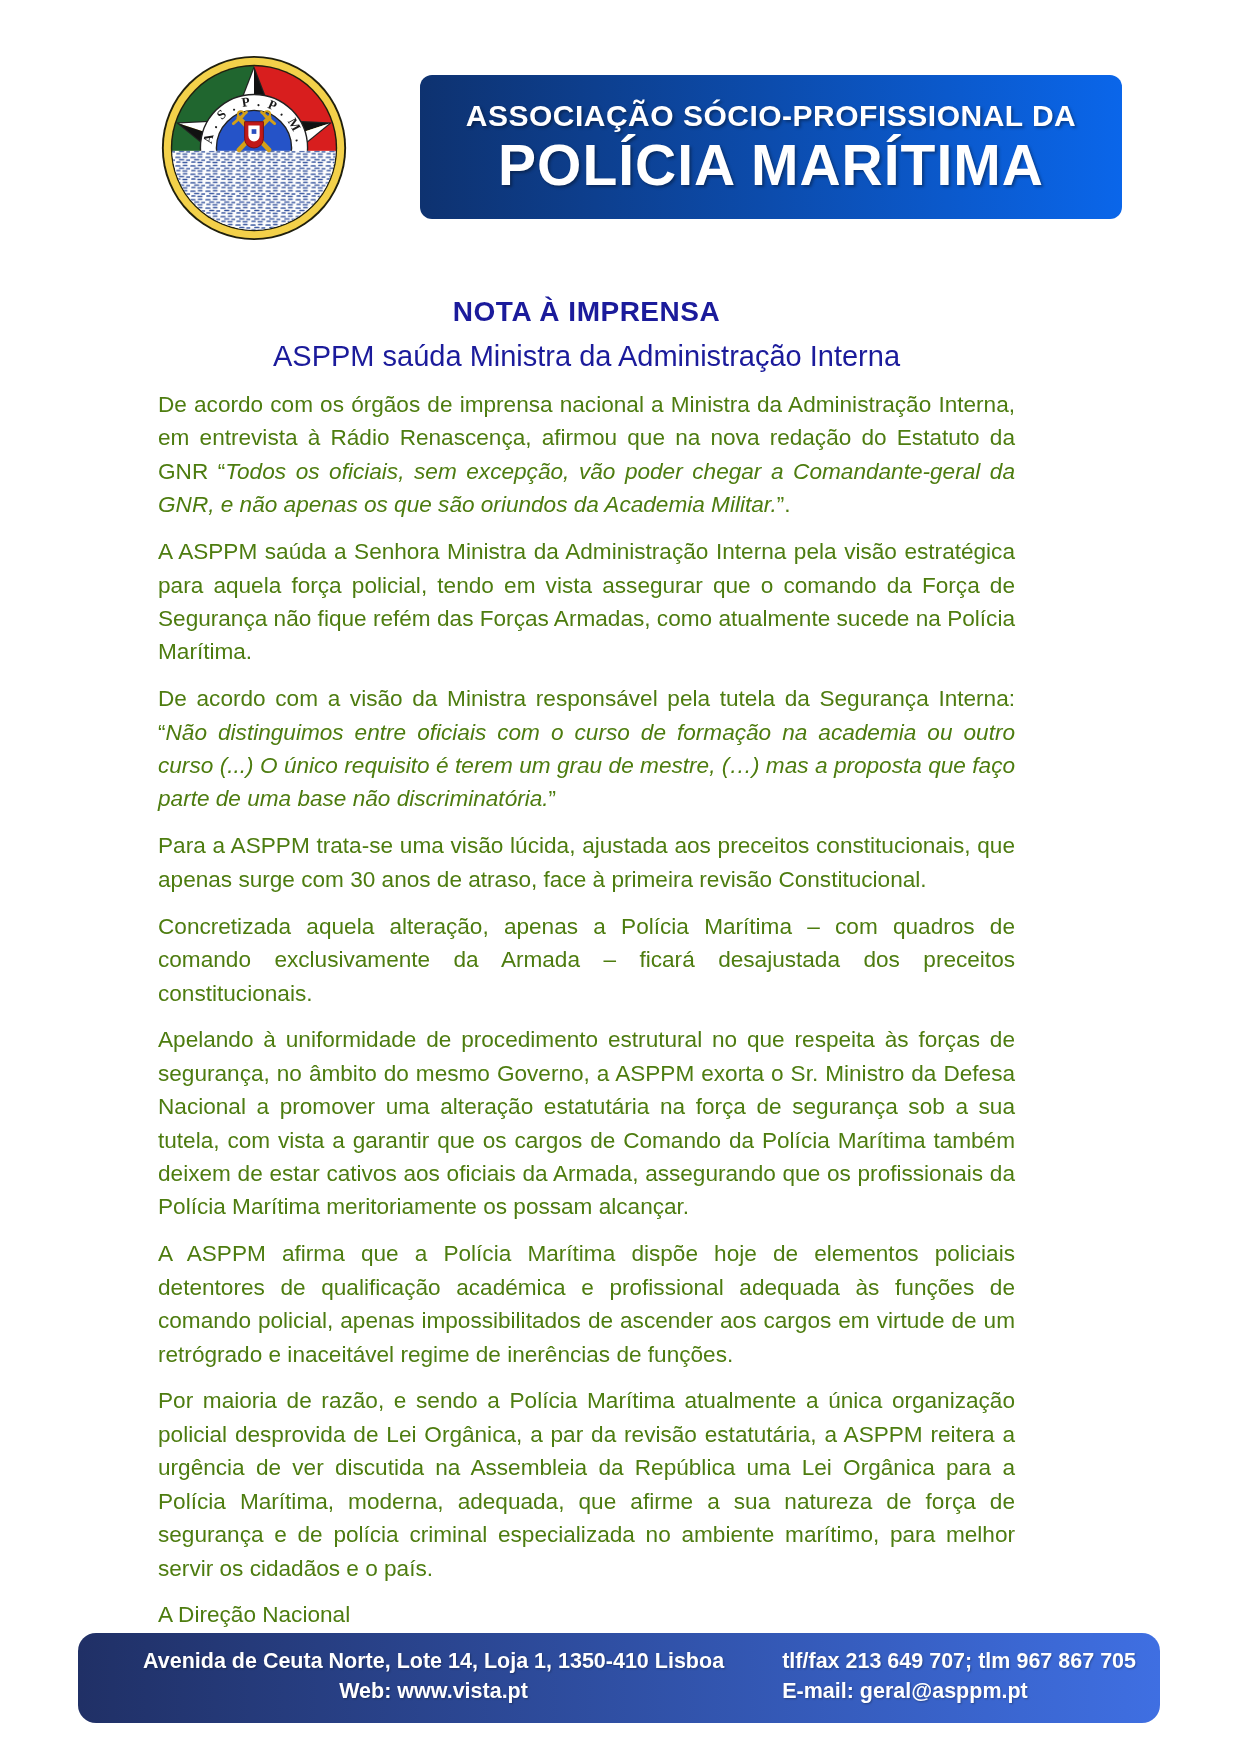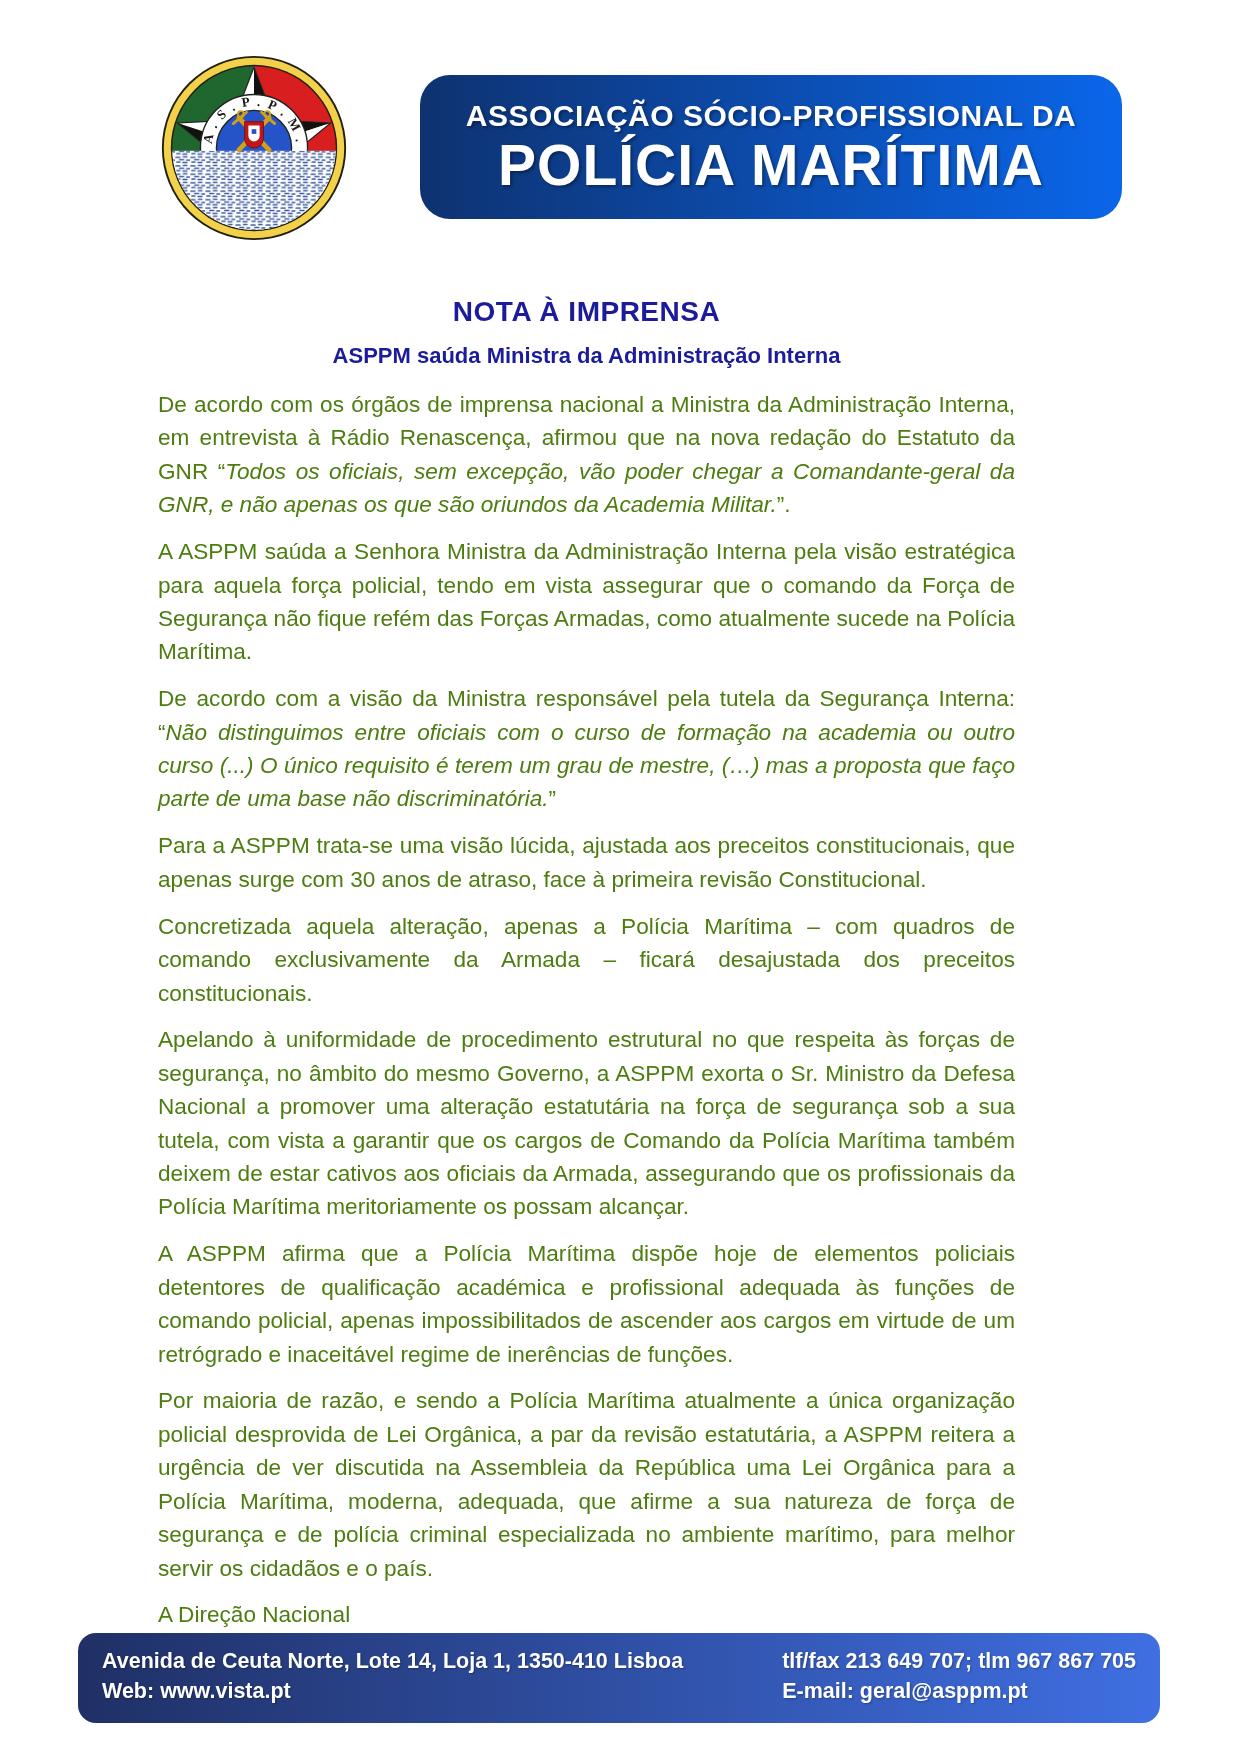--- a/index.html
+++ b/index.html
@@ -9,59 +9,59 @@
     background:#ffffff;
     font-family:"Liberation Sans", sans-serif;
     overflow:hidden;
   }
   
   .logo{
     position:absolute;left:160px;top:54px;width:188px;height:188px;
   }
   .banner{
     position:absolute;left:420px;top:75px;width:702px;height:144px;
-    border-radius:30px;
+    border-radius:12px;
     color:#ffffff;text-align:center;
     display:flex;flex-direction:column;justify-content:center;
     text-shadow:2px 2px 3px rgba(0,0,0,0.35);
   }
   .banner-line1{font-size:30px;font-weight:bold;letter-spacing:0.5px;line-height:36px;}
   .banner-line2{font-size:57px;font-weight:bold;letter-spacing:1px;line-height:62px;}
   
   .navy{color:#1b1b9b;}
   .date-line{
     position:absolute;left:158px;top:240px;width:857px;
     text-align:right;font-size:29px;font-weight:bold;line-height:34px;
   }
   .press-note{
     position:absolute;left:158px;top:295px;width:857px;margin:0;
     text-align:center;font-size:28px;font-weight:bold;line-height:33px;letter-spacing:0.5px;
   }
   .subtitle{
     position:absolute;left:158px;top:339px;width:857px;margin:0;
-    text-align:center;font-size:22px;font-weight:bold;line-height:34px;
+    text-align:center;font-size:29px;font-weight:normal;line-height:34px;
   }
   
   .body-text{
     position:absolute;left:158px;top:388px;width:857px;
     font-size:22.6px;line-height:33.4px;color:#000000;
   }
   .body-text p{margin:0 0 13.5px 0;text-align:justify;}
   .body-text p:last-child{text-align:left;}
   .ital{font-style:italic;}
   
   .footer{
     position:absolute;left:78px;top:1633px;width:1082px;height:90px;
     border-radius:18px;box-sizing:border-box;
     padding:13px 24px 0 24px;
     display:flex;justify-content:space-between;
     color:#ffffff;font-weight:bold;font-size:21.5px;line-height:30px;
     text-shadow:1px 1px 2px rgba(0,0,0,0.3);
   }
-  .footer-left{text-align:left;}
+  .footer-left{text-align:center;margin-left:41px;}
   .footer-right{text-align:left;}
 </style>
 </head>
 <body>
 
 <div class="page">
 
   <div class="logo">
     <svg viewBox="0 0 200 200" width="188" height="188">
       <defs>

